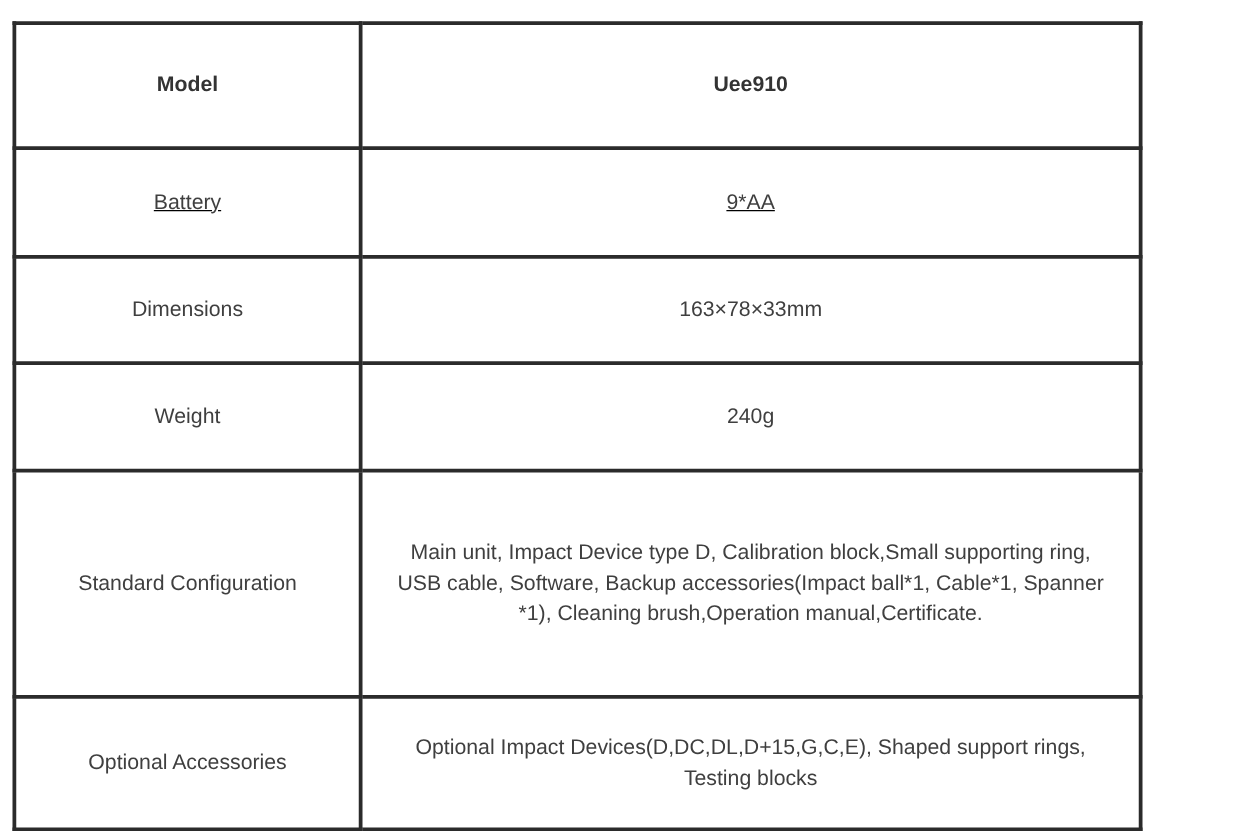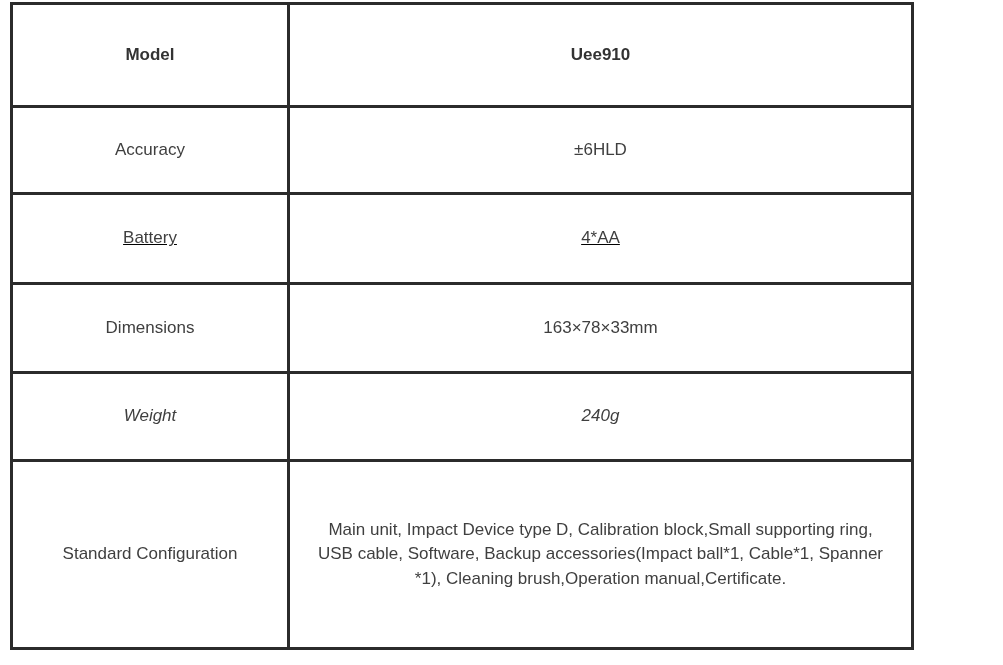--- a/index.html
+++ b/index.html
@@ -6,21 +6,21 @@
     margin: 0;
     padding: 0;
     background: #ffffff;
     width: 1003px;
     height: 665px;
     font-family: "Liberation Sans", sans-serif;
   }
   .spec-table-wrap {
     position: absolute;
     left: 10px;
-    top: 2px;
+    top: 17px;
     width: 904px;
     height: 648px;
   }
   table.spec-table {
     width: 100%;
     height: 100%;
     border-collapse: collapse;
     table-layout: fixed;
   }
   table.spec-table col.label-col { width: 277px; }
@@ -43,55 +43,56 @@
   
   tr[data-name="row-model"]                  { height: 55px; }
   tr[data-name="row-measuring-range"]        { height: 61px; }
   tr[data-name="row-hardness-parameter"]     { height: 46px; }
   tr[data-name="row-accuracy"]               { height: 46px; }
   tr[data-name="row-memory"]                 { height: 48px; }
   tr[data-name="row-pc-connection"]          { height: 48px; }
   tr[data-name="row-battery"]                { height: 48px; text-decoration: underline; }
   tr[data-name="row-operating-temperature"]  { height: 48px; }
   tr[data-name="row-dimensions"]             { height: 47px; }
-  tr[data-name="row-weight"]                 { height: 47px; font-style: italic; }
+  tr[data-name="row-weight"]                 { height: 47px; }
   tr[data-name="row-standard-configuration"] { height: 100px; }
   tr[data-name="row-optional-accessories"]   { height: 56px; }
 </style>
 </head>
 <body>
 
 <div class="spec-table-wrap" data-name="specification-table-container">
   <table class="spec-table" data-name="specification-table">
     <colgroup>
       <col class="label-col">
       <col class="value-col">
     </colgroup>
     <tbody>
       <tr data-name="row-model">
         <th data-name="spec-name">Model</th>
         <th data-name="spec-value">Uee910</th>
       </tr>
-      <tr data-name="row-accuracy">
-        <td data-name="spec-name">Accuracy</td>
-        <td data-name="spec-value">±6HLD</td>
-      </tr>
       <tr data-name="row-battery">
         <td data-name="spec-name">Battery</td>
-        <td data-name="spec-value">4*AA</td>
+        <td data-name="spec-value">9*AA</td>
       </tr>
       <tr data-name="row-dimensions">
         <td data-name="spec-name">Dimensions</td>
         <td data-name="spec-value">163×78×33mm</td>
       </tr>
       <tr data-name="row-weight">
         <td data-name="spec-name">Weight</td>
         <td data-name="spec-value">240g</td>
       </tr>
       <tr data-name="row-standard-configuration">
         <td data-name="spec-name">Standard Configuration</td>
         <td data-name="spec-value">Main unit, Impact Device type D, Calibration block,Small supporting ring,
 USB cable, Software, Backup accessories(Impact ball*1, Cable*1, Spanner
 *1), Cleaning brush,Operation manual,Certificate.</td>
       </tr>
+      <tr data-name="row-optional-accessories">
+        <td data-name="spec-name">Optional Accessories</td>
+        <td data-name="spec-value">Optional Impact Devices(D,DC,DL,D+15,G,C,E), Shaped support rings,
+Testing blocks</td>
+      </tr>
     </tbody>
   </table>
 </div>
 
 </body></html>

